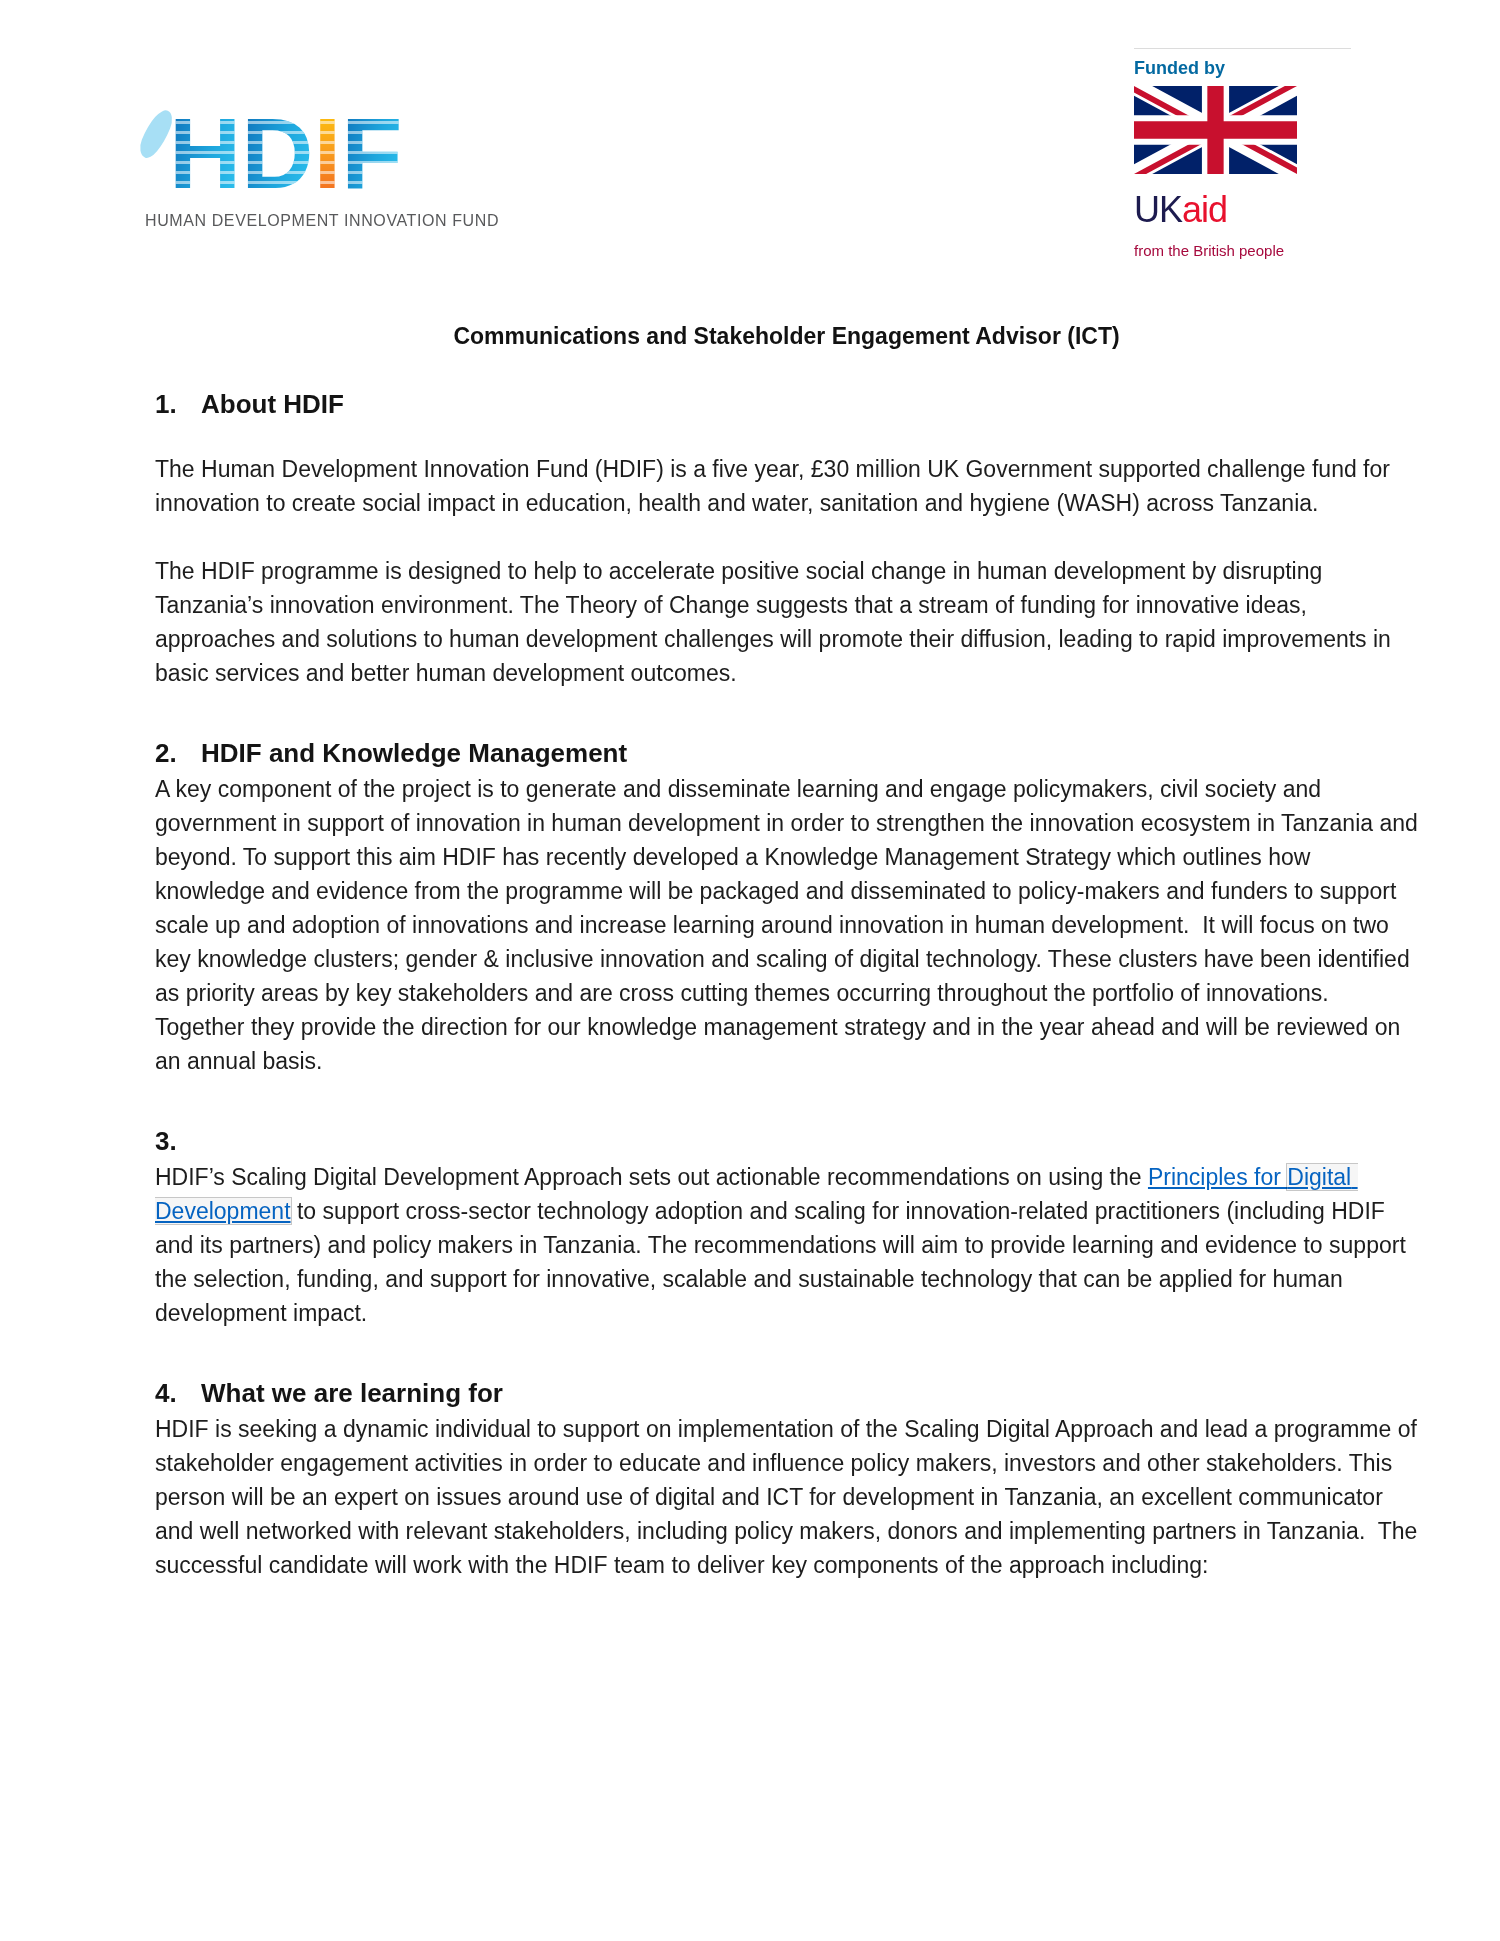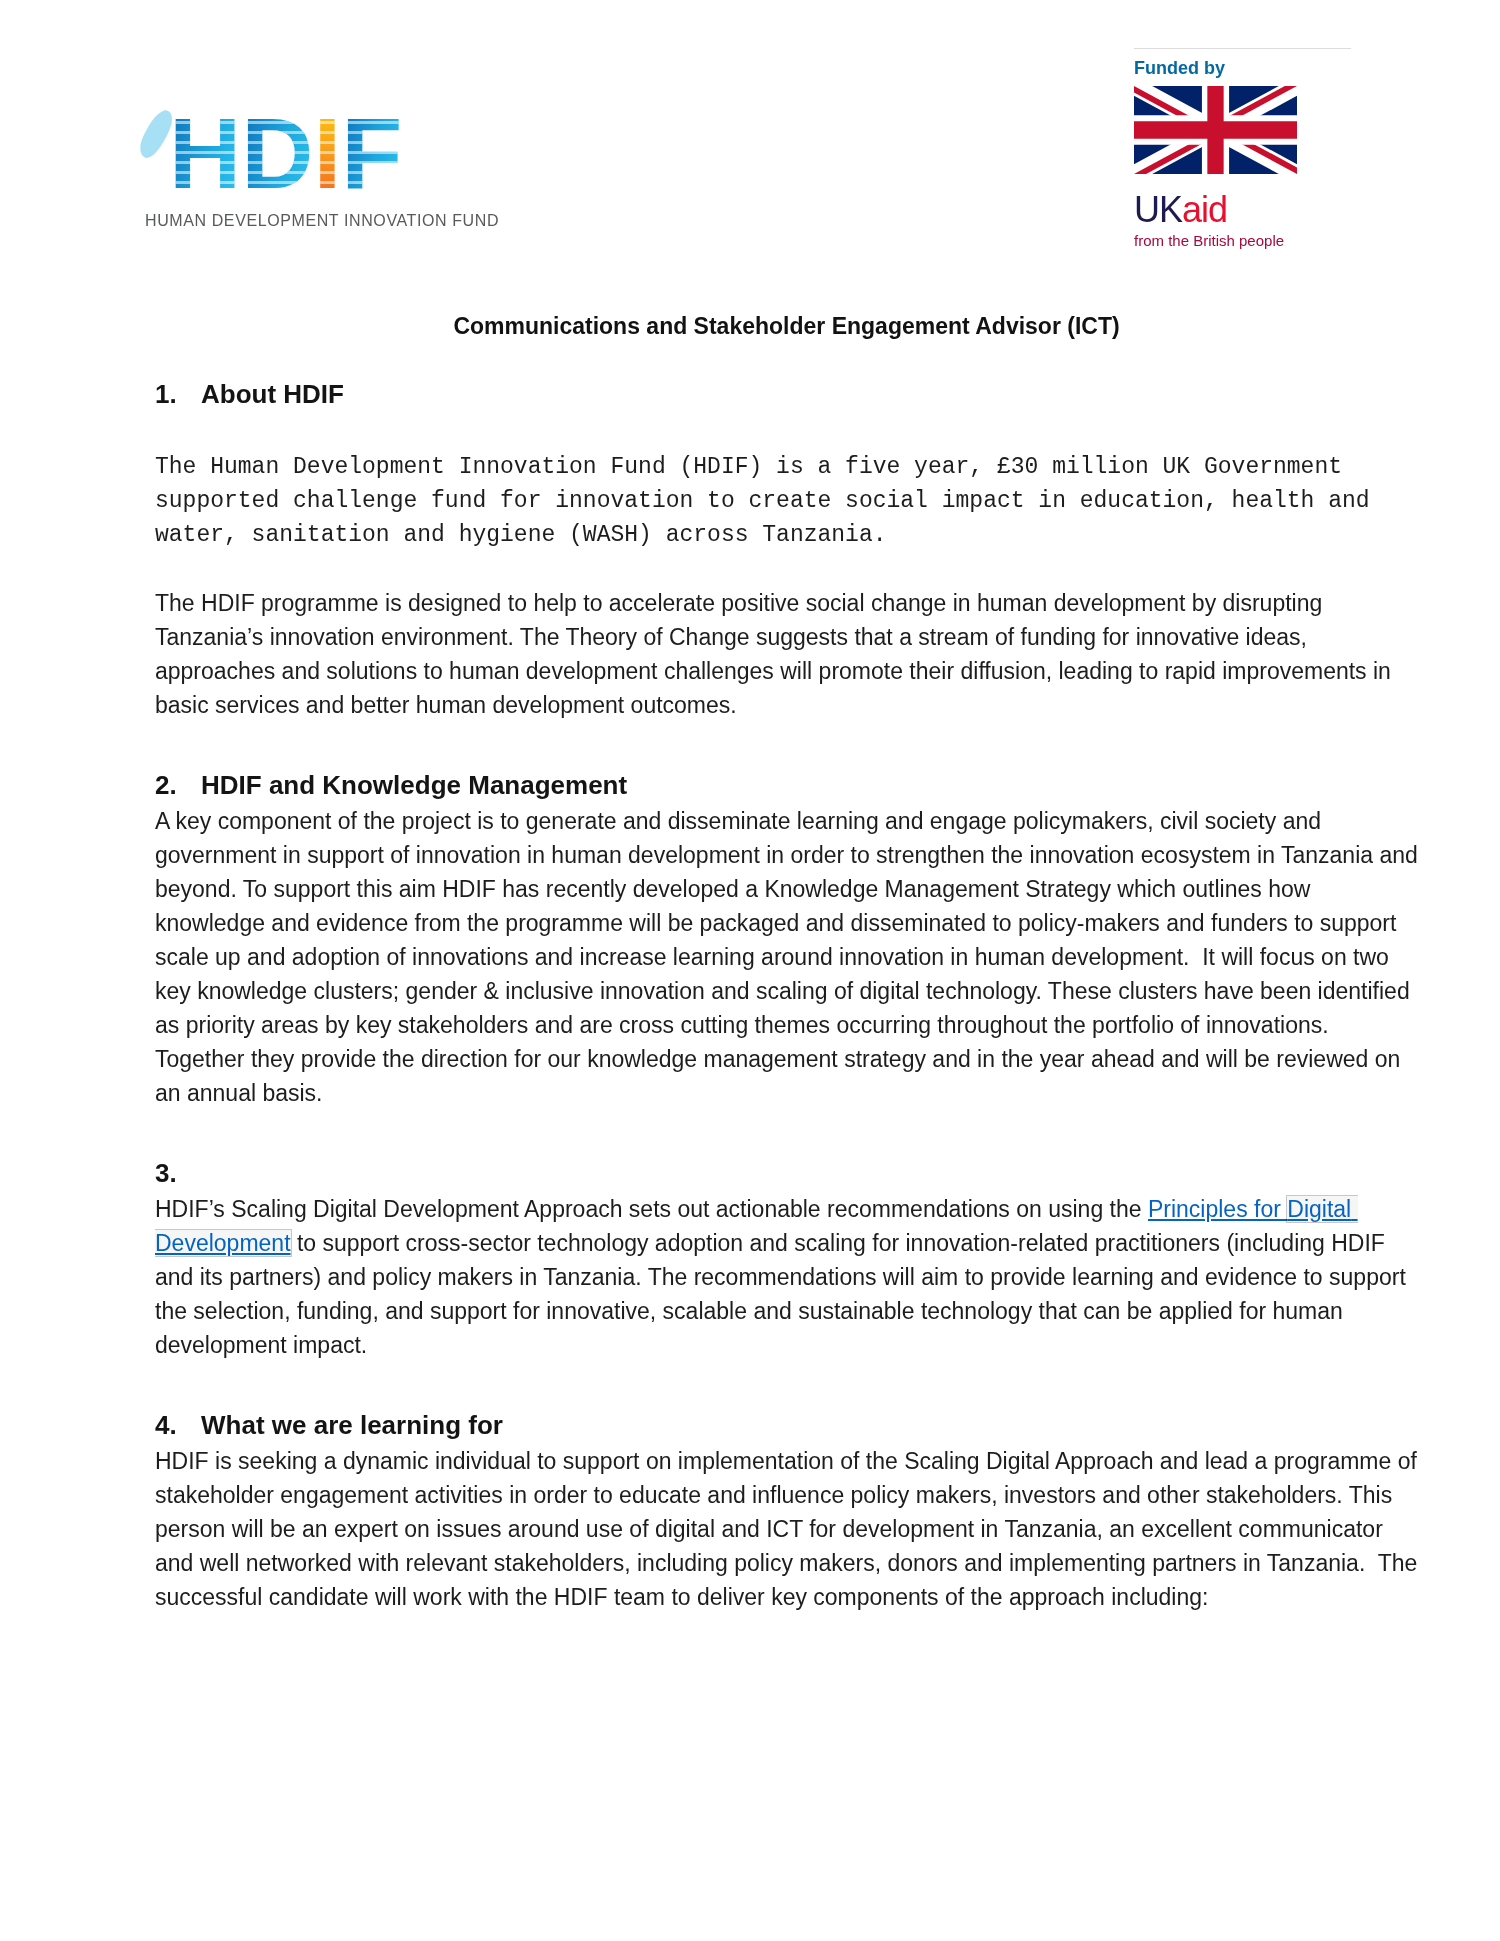--- a/index.html
+++ b/index.html
@@ -37,37 +37,37 @@
       linear-gradient(180deg, #fdc70c 0%, #f9a01b 45%, #f26522 100%);
   }
   .hdif-tagline { font-size:16px; color:#58595b; letter-spacing:.6px; margin-top:10px; white-space:nowrap; }
 
   .ukaid { width:217px; margin-right:67px; border-top:1px solid #dcdcdc; padding-top:9px; }
   .funded-by { font-weight:bold; font-size:18px; color:#0369a1; }
   .flag { width:163px; height:88px; display:block; margin-top:7px; }
   .ukaid-brand { font-weight:normal; font-size:36px; line-height:1; margin-top:18px; letter-spacing:-1px; }
   .ukaid-brand .uk  { color:#1d1b4f; }
   .ukaid-brand .aid { color:#e8112d; }
-  .ukaid-tagline { font-size:15px; color:#a6093d; margin-top:4px; white-space:nowrap; }
+  .ukaid-tagline { font-size:15px; color:#a6093d; margin-top:14px; white-space:nowrap; }
 
   
   .doc-title {
     margin-top:22px; text-align:center;
     font-size:41px; font-weight:bold; color:#121212;
     padding-bottom:13px; border-bottom:2px solid #1f1f1f;
   }
   .doc-subtitle { margin-top:64px; text-align:center; font-weight:bold; font-size:23px; color:#121212; }
 
   
   .sec-heading { display:flex; font-weight:bold; font-size:26px; line-height:32px; color:#141414; }
   .sec-num { width:46px; flex:none; }
   p.body { font-size:23px; line-height:34px; color:#1d1d1d; white-space:pre-wrap; }
 
   .mt-h1 { margin-top:38px; }
-  .mt-p-lg { margin-top:40px;font-family:Liberation Mono, monospace; }
+  .mt-p-lg { margin-top:32px; }
   .mt-p { margin-top:34px; }
   .mt-h { margin-top:47px; }
   .mt-p-tight { margin-top:3px; }
 
   a.doc-link { color:#0563c1; text-decoration:underline; cursor:pointer; }
   .link-boxed { background:rgba(0,0,0,0.035); box-shadow:0 0 0 1px rgba(0,0,0,0.22); }
 </style>
 </head>
 <body>
 

